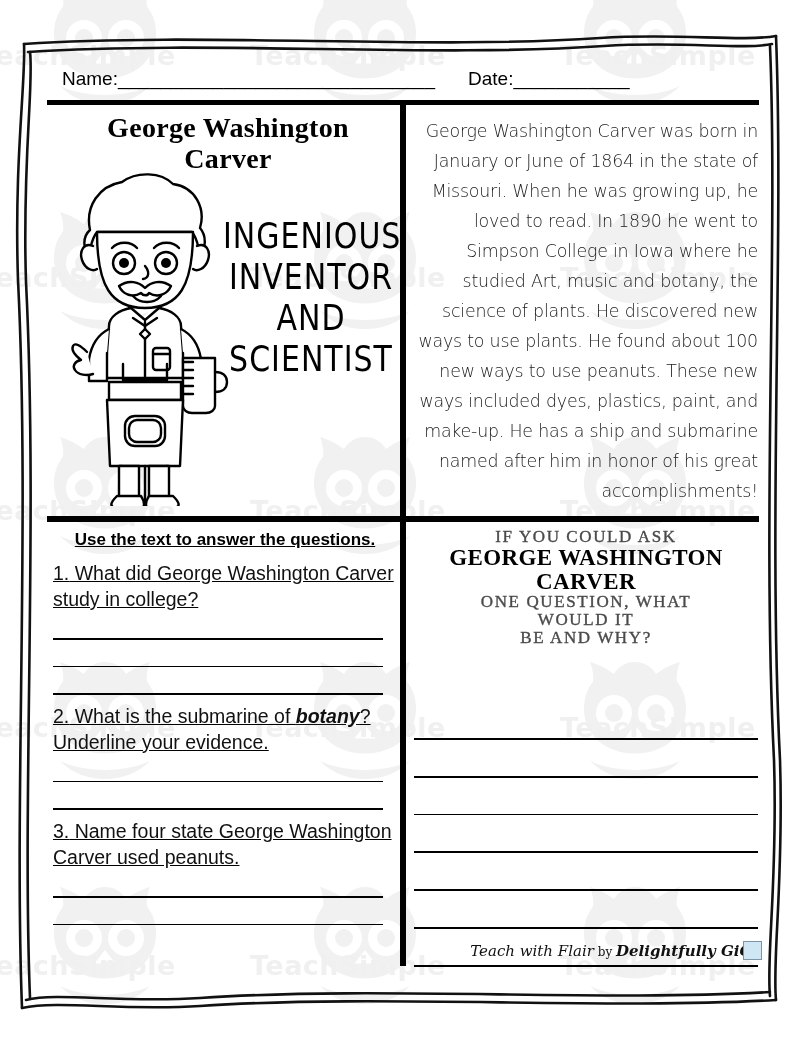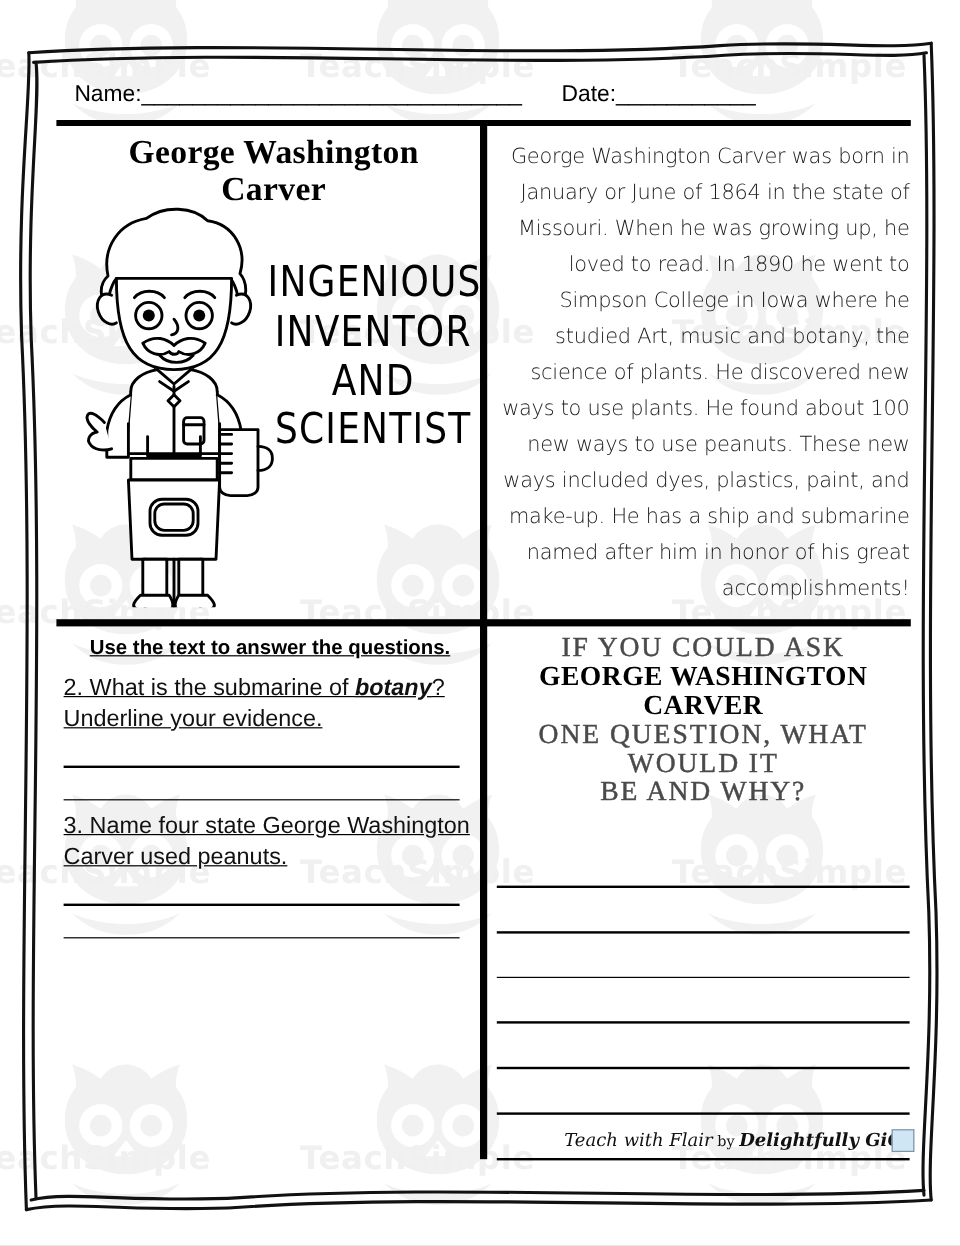--- a/index.html
+++ b/index.html
@@ -52,21 +52,21 @@
   .q-text{font-size:19.5px;line-height:26px;color:#111;font-family:"Liberation Sans",sans-serif;
           margin:0 0 4px 6px;}
   .q-text b{font-weight:bold;font-style:italic;text-decoration:underline;}
   .lines{margin:0 0 0 6px;}
   .line{height:1.6px;background:#000;margin-top:26px;width:330px;}
   .qblock{margin-bottom:8px;}
 
   
   .cell-rb{position:absolute;left:414px;top:524px;width:344px;height:440px;}
   .prompt{text-align:center;font-family:"Liberation Serif",serif;line-height:1.04;margin-top:4px;}
-  .pl-thin{font-size:23px;letter-spacing:1.6px;color:#2b2b2b;
+  .pl-thin{font-size:17px;letter-spacing:1.6px;color:#2b2b2b;
            -webkit-text-stroke:0.4px #2b2b2b;opacity:.85;}
   .pl-bold{font-size:23px;font-weight:bold;letter-spacing:0.4px;color:#000;}
   .write-lines{position:absolute;left:0;top:178px;width:344px;}
   .wline{height:1.8px;background:#000;margin-top:36px;width:344px;}
   .credit{position:absolute;left:0;bottom:4px;width:344px;text-align:right;}
   .credit-txt{font-family:"DejaVu Serif",serif;font-style:italic;font-size:15px;color:#111;}
   .credit-txt .by{font-size:12px;font-style:normal;}
   .credit-txt .gigi{font-weight:bold;font-style:italic;}
   .credit-logo{position:absolute;right:-4px;bottom:0px;width:17px;height:17px;
                border:1px solid #7d93a8;background:#cfe6f5;}
@@ -374,20 +374,28 @@
     </div>
 
     <div class="cell-rt">
       <div class="passage">George Washington Carver was born in January or June of 1864 in the state of Missouri.  When he was growing up, he loved to read. In 1890 he went to Simpson College in Iowa where he studied Art, music and botany, the science of plants. He discovered new ways to use plants. He found about 100 new ways to use peanuts. These new ways included dyes, plastics, paint, and make-up.  He has a ship and submarine named after him in honor of his great accomplishments!</div>
     </div>
 
     <div class="cell-lb">
       <div class="q-head">Use the text to answer the questions.</div>
       <div id="questionsHost">
           <div class="qblock">
+            <div class="q-text"><span>1.</span><span>  What did George Washington Carver study in college?</span></div>
+            <div class="lines">
+              <div class="line"></div>
+              <div class="line"></div>
+              <div class="line"></div>
+            </div>
+          </div>
+          <div class="qblock">
             <div class="q-text"><span>2.</span><span>  What is the submarine of </span><b>botany</b><span>? Underline your evidence.</span></div>
             <div class="lines">
               <div class="line"></div>
               <div class="line"></div>
             </div>
           </div>
           <div class="qblock">
             <div class="q-text"><span>3.</span><span> Name four state George Washington Carver used peanuts.</span></div>
             <div class="lines">
               <div class="line"></div>

